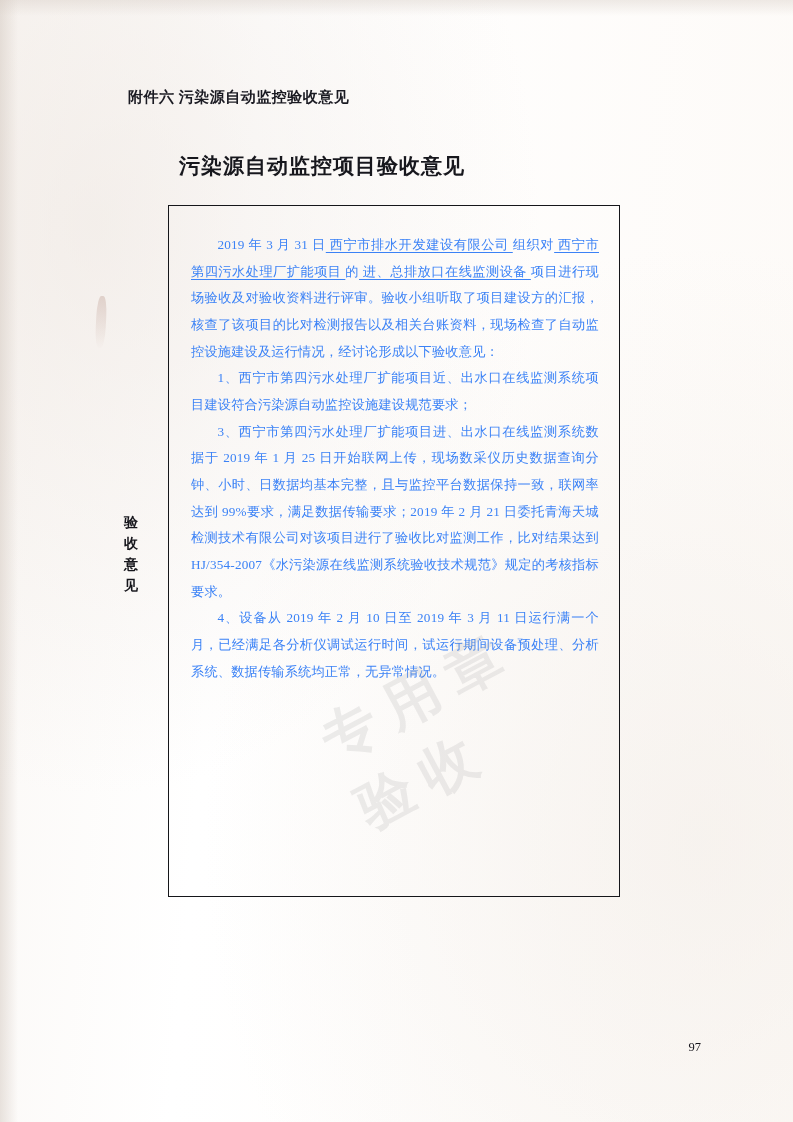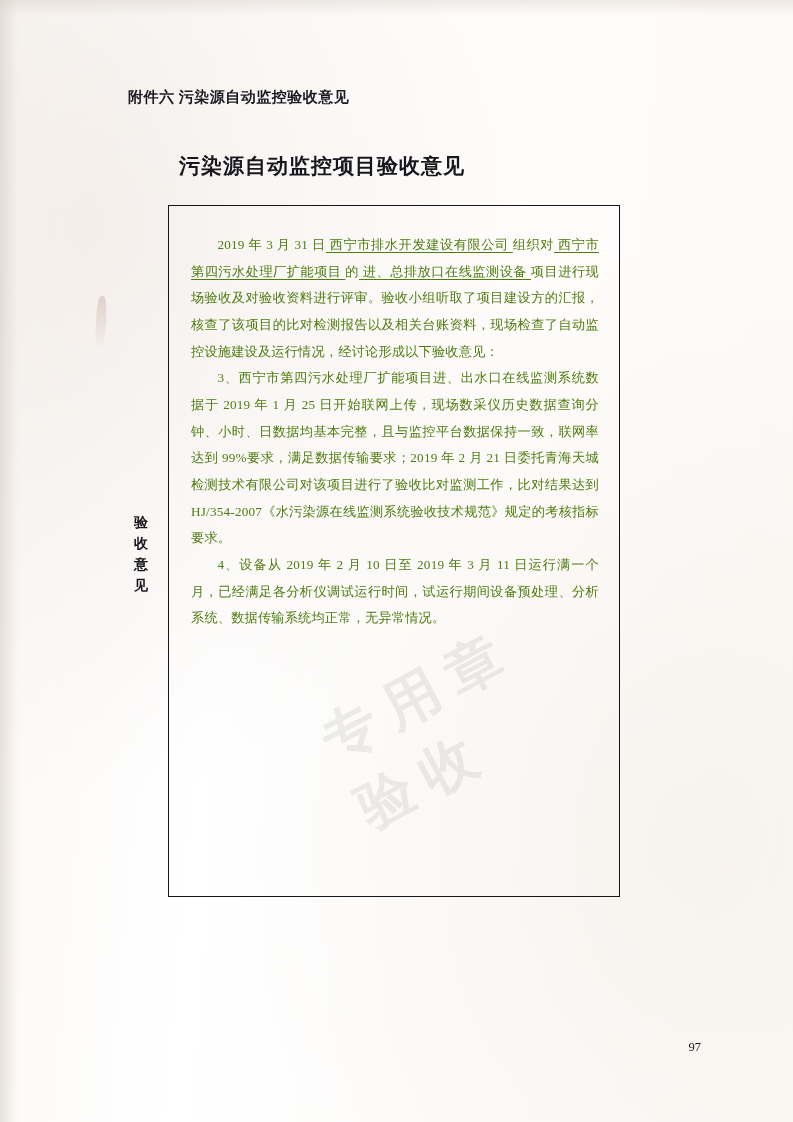--- a/index.html
+++ b/index.html
@@ -72,21 +72,21 @@
     text-align: center;
     font-size: 21px;
     font-weight: bold;
     letter-spacing: 1px;
     color: #17171d;
   }
 
   
   .side-label {
     position: absolute;
-    left: 130px;
+    left: 120px;
     top: 512px;
     width: 22px;
     font-size: 14px;
     font-weight: bold;
     line-height: 1.5;
     text-align: center;
     color: #16161c;
   }
 
   
@@ -106,21 +106,21 @@
     position: absolute;
     left: -1px; top: -1px; right: -1px; bottom: -1px;
     border-left: 1px solid rgba(20,20,25,0.35);
     pointer-events: none;
   }
 
   .body-inner {
     padding: 26px 20px 0 22px;
     font-size: 13.2px;
     line-height: 2.02;
-    color: #4d7c0f;
+    color: #3b82f6;
     font-family: "Liberation Serif", serif;
   }
 
   .para {
     text-indent: 2em;
     margin: 0;
     text-align: justify;
     letter-spacing: 0.2px;
   }
 
@@ -173,18 +173,19 @@
 
 <div class="side-label">验收意见</div>
 
 <div class="body-box">
   <div class="watermark">
     <span>专用章</span>
     <span>验收</span>
   </div>
   <div class="body-inner" id="paragraph-container">
       <div class="para"><span>2019 年 3 月 31 日</span><span class="u"> 西宁市排水开发建设有限公司 </span><span>组织对</span><span class="u"> 西宁市第四污水处理厂扩能项目 </span><span>的</span><span class="u"> 进、总排放口在线监测设备 </span><span>项目进行现场验收及对验收资料进行评审。验收小组听取了项目建设方的汇报，核查了该项目的比对检测报告以及相关台账资料，现场检查了自动监控设施建设及运行情况，经讨论形成以下验收意见：</span></div>
+      <div class="para"><span>1、西宁市第四污水处理厂扩能项目近、出水口在线监测系统项目建设符合污染源自动监控设施建设规范要求；</span></div>
       <div class="para"><span>3、西宁市第四污水处理厂扩能项目进、出水口在线监测系统数据于 2019 年 1 月 25 日开始联网上传，现场数采仪历史数据查询分钟、小时、日数据均基本完整，且与监控平台数据保持一致，联网率达到 99%要求，满足数据传输要求；2019 年 2 月 21 日委托青海天城检测技术有限公司对该项目进行了验收比对监测工作，比对结果达到 HJ/354-2007《水污染源在线监测系统验收技术规范》规定的考核指标要求。</span></div>
       <div class="para"><span>4、设备从 2019 年 2 月 10 日至 2019 年 3 月 11 日运行满一个月，已经满足各分析仪调试运行时间，试运行期间设备预处理、分析系统、数据传输系统均正常，无异常情况。</span></div>
     </div>
 </div>
 
 <div class="page-number">97</div>
 
 </body></html>

